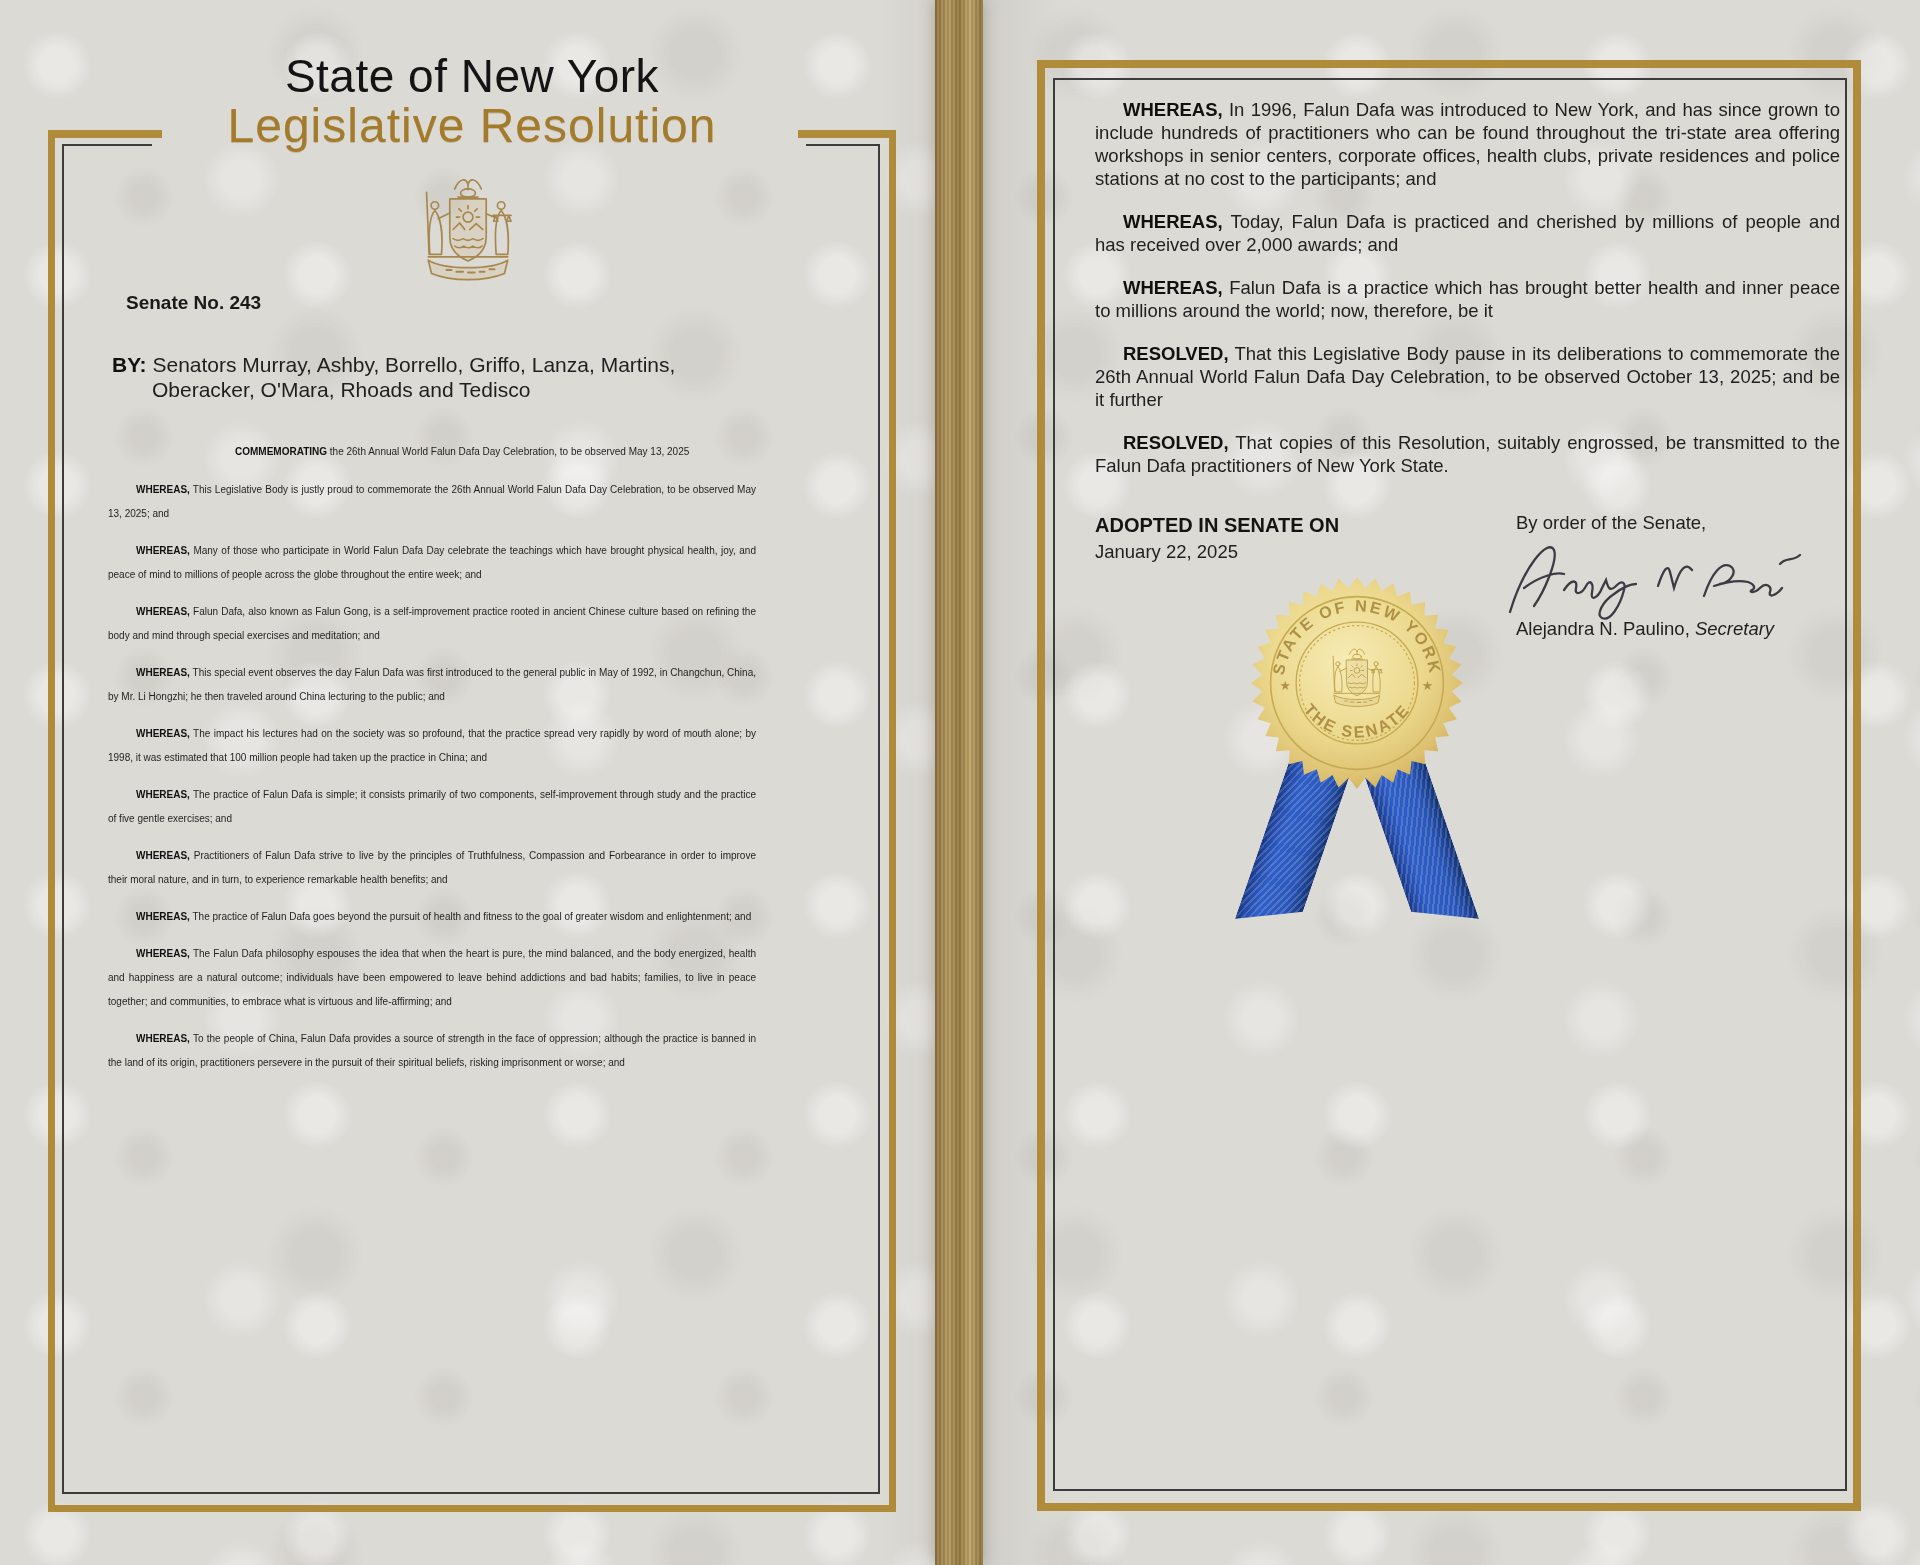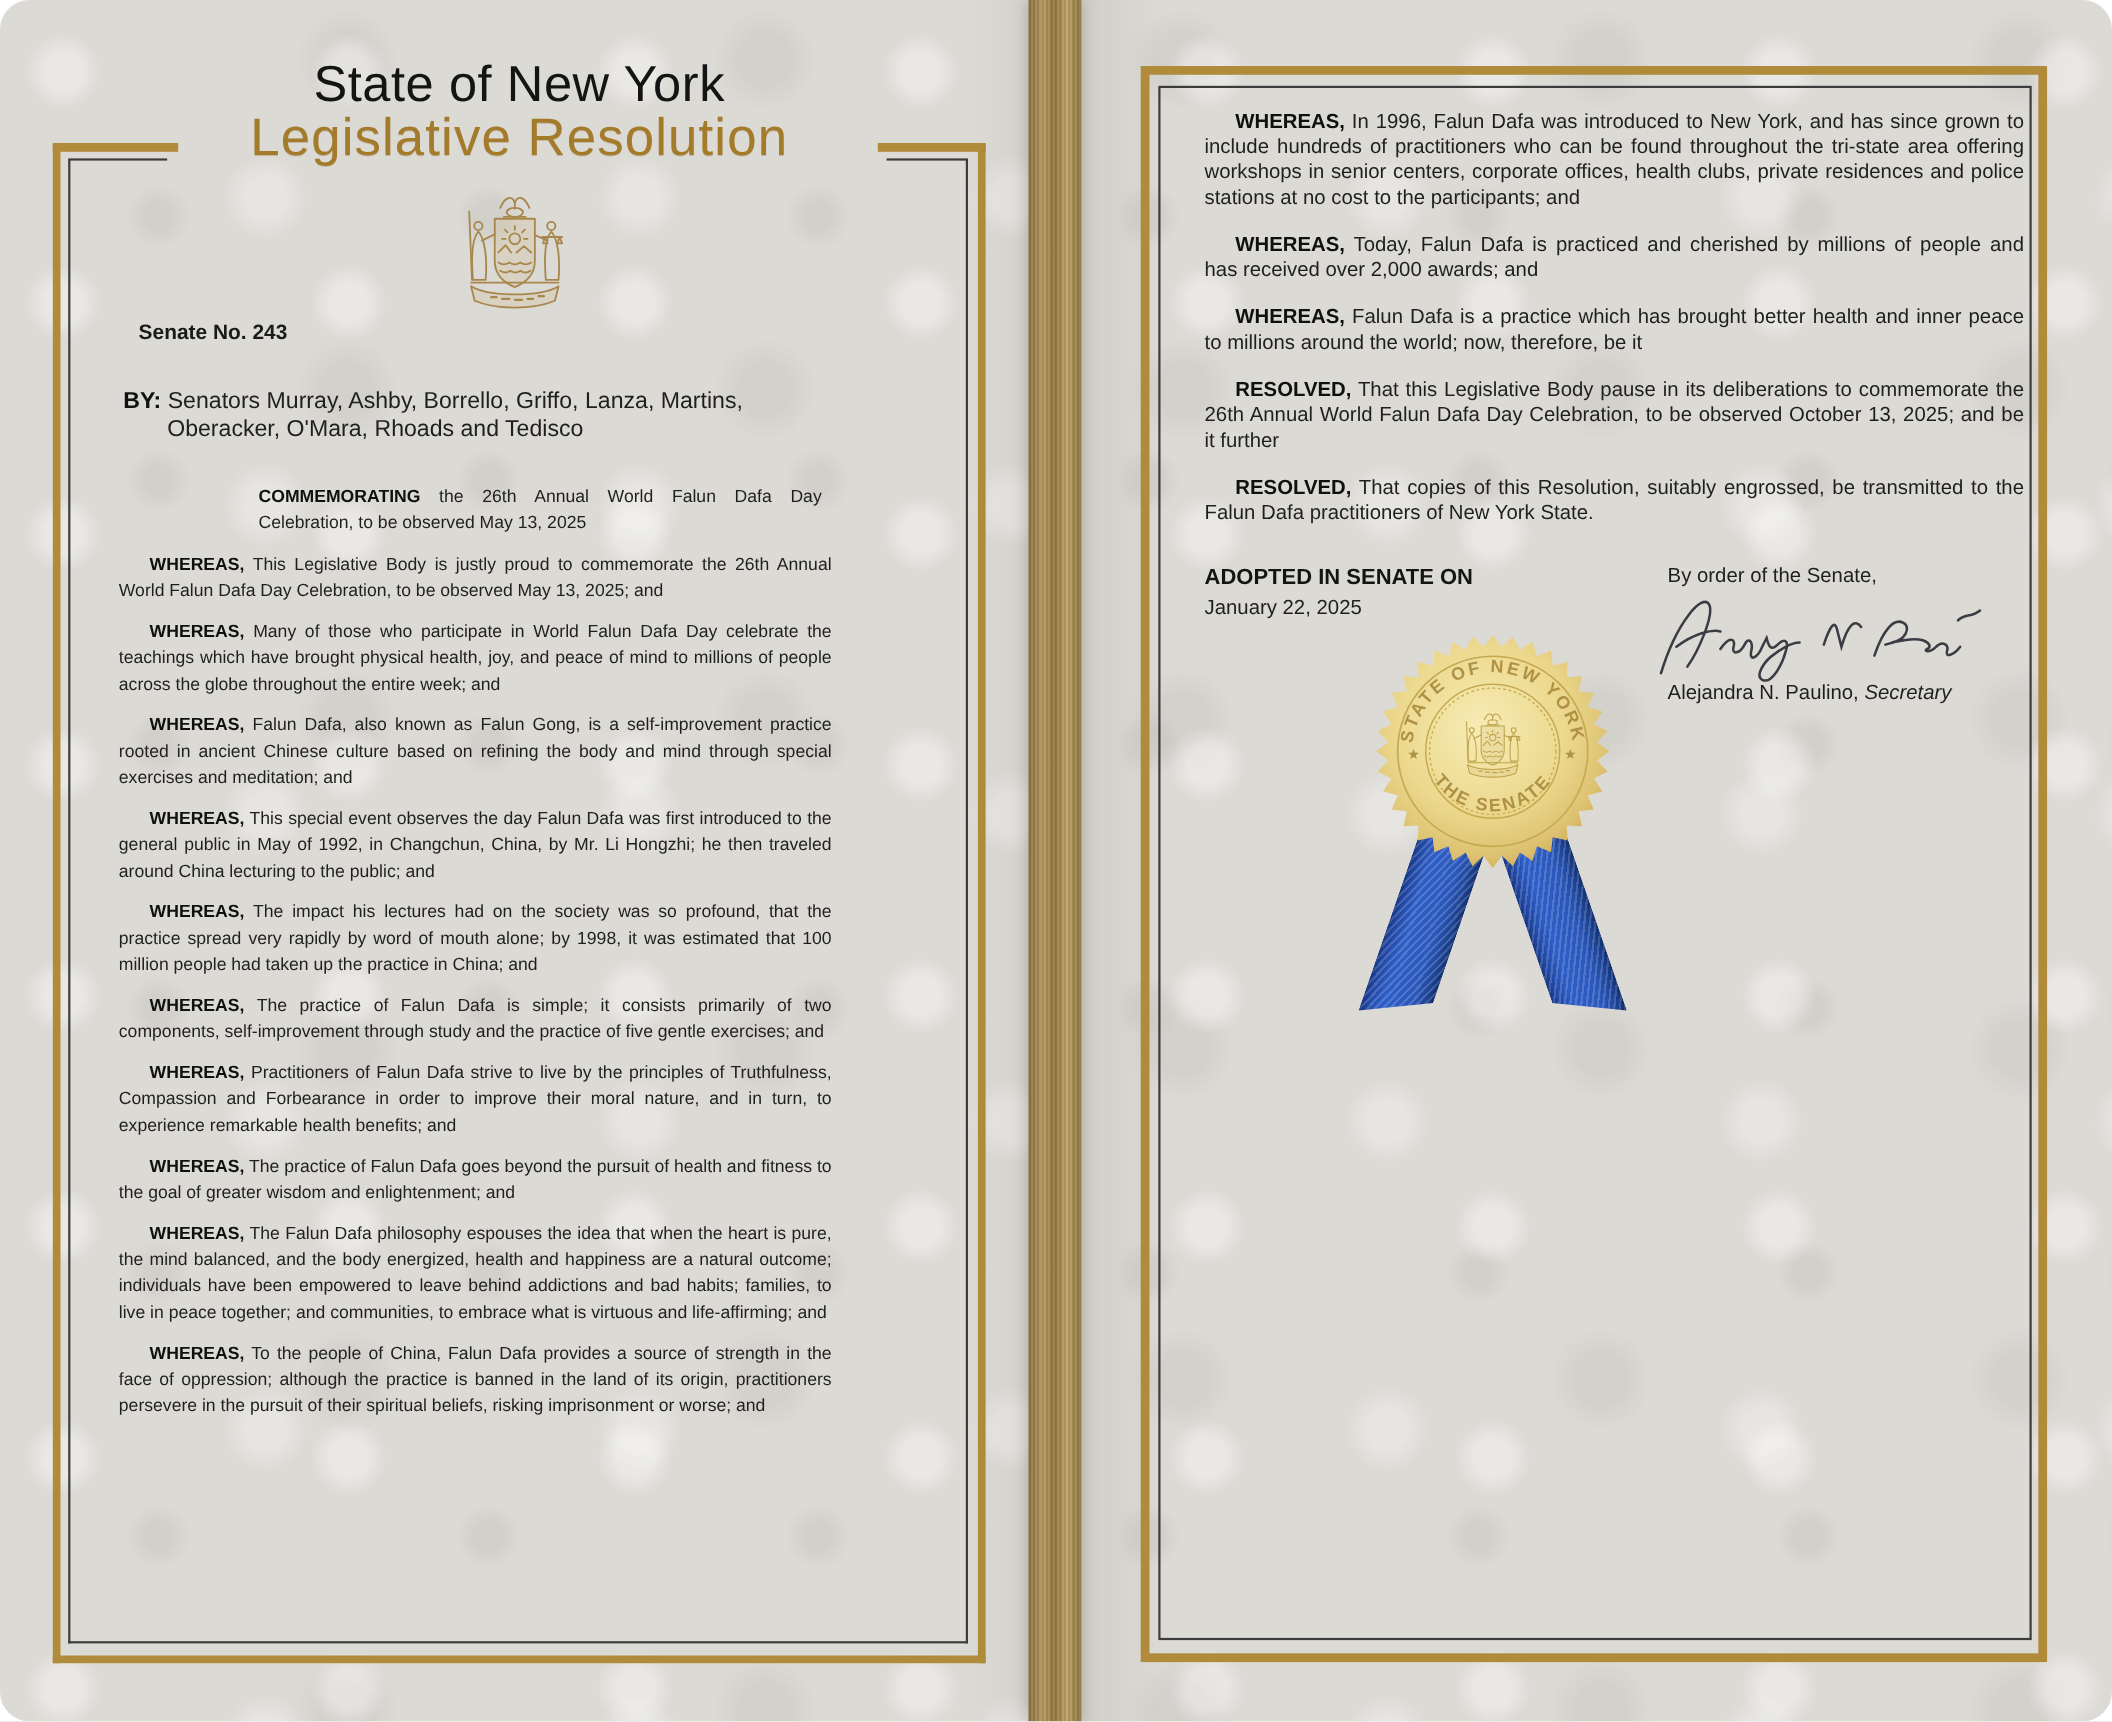--- a/index.html
+++ b/index.html
@@ -7,40 +7,39 @@
   #canvas{
     position:relative;width:1920px;height:1565px;overflow:hidden;
     background-color:#dcdad5;
     background-image:
       radial-gradient(circle at 22% 31%, rgba(255,255,255,.38) 0 7%, rgba(255,255,255,0) 14%),
       radial-gradient(circle at 71% 64%, rgba(255,255,255,.30) 0 6%, rgba(255,255,255,0) 13%),
       radial-gradient(circle at 48% 82%, rgba(150,148,140,.14) 0 5%, rgba(150,148,140,0) 12%),
       radial-gradient(circle at 83% 18%, rgba(150,148,140,.12) 0 6%, rgba(150,148,140,0) 12%);
     background-size:260px 210px, 340px 280px, 300px 240px, 380px 300px;
     color:#222;
-    border-radius:27px;
   }
   .abs{position:absolute;}
   #lframe-gold{left:48px;top:131px;width:848px;height:1381px;
     border-left:7px solid #b08c3a;border-right:7px solid #b08c3a;border-bottom:7px solid #b08c3a;box-sizing:border-box;}
   #lframe-ink{left:62px;top:145px;width:818px;height:1349px;
     border-left:2px solid #3c3c3c;border-right:2px solid #3c3c3c;border-bottom:2px solid #3c3c3c;box-sizing:border-box;}
   .dashg{height:8px;background:#b08c3a;}
   .dashk{height:2px;background:#3c3c3c;}
   
   #title-wrap{left:0;top:52px;width:944px;text-align:center;}
   #title1{font-size:46px;color:#141414;letter-spacing:.5px;line-height:1.05;}
   #title2{font-size:48px;color:#a47b2a;letter-spacing:1px;line-height:1.0;margin-top:2px;
     text-shadow:0 1px 0 rgba(120,85,25,.25);}
   
   #senate-no{left:126px;top:292px;font-size:19px;font-weight:bold;color:#1a1a1a;}
   #by-block{left:112px;top:352px;width:600px;font-size:21px;line-height:25px;
     text-indent:-40px;padding-left:40px;box-sizing:content-box;color:#1f1f1f;}
   #by-block b{color:#111;}
-  #left-flow{left:108px;top:440px;width:648px;font-size:16px;line-height:24px;text-align:justify;color:#1f1f1f;}
+  #left-flow{left:108px;top:440px;width:648px;font-size:10px;line-height:24px;text-align:justify;color:#1f1f1f;}
   #commem{margin:0 0 14px 127px;width:512px;text-align:justify;}
   .para{margin:0 0 13px 0;text-indent:28px;}
   .para:last-child{margin-bottom:0;}
   .para b, #commem b{color:#101010;}
   
   #spine{left:935px;top:0;width:48px;height:1565px;
     background:
      repeating-linear-gradient(90deg, rgba(0,0,0,.08) 0 2px, rgba(255,255,255,.06) 2px 4px),
      linear-gradient(90deg,#8d7340,#b59a5f 28%,#95793f 50%,#c0a567 72%,#8d7340);
     box-shadow:0 0 14px rgba(90,75,40,.35);}

